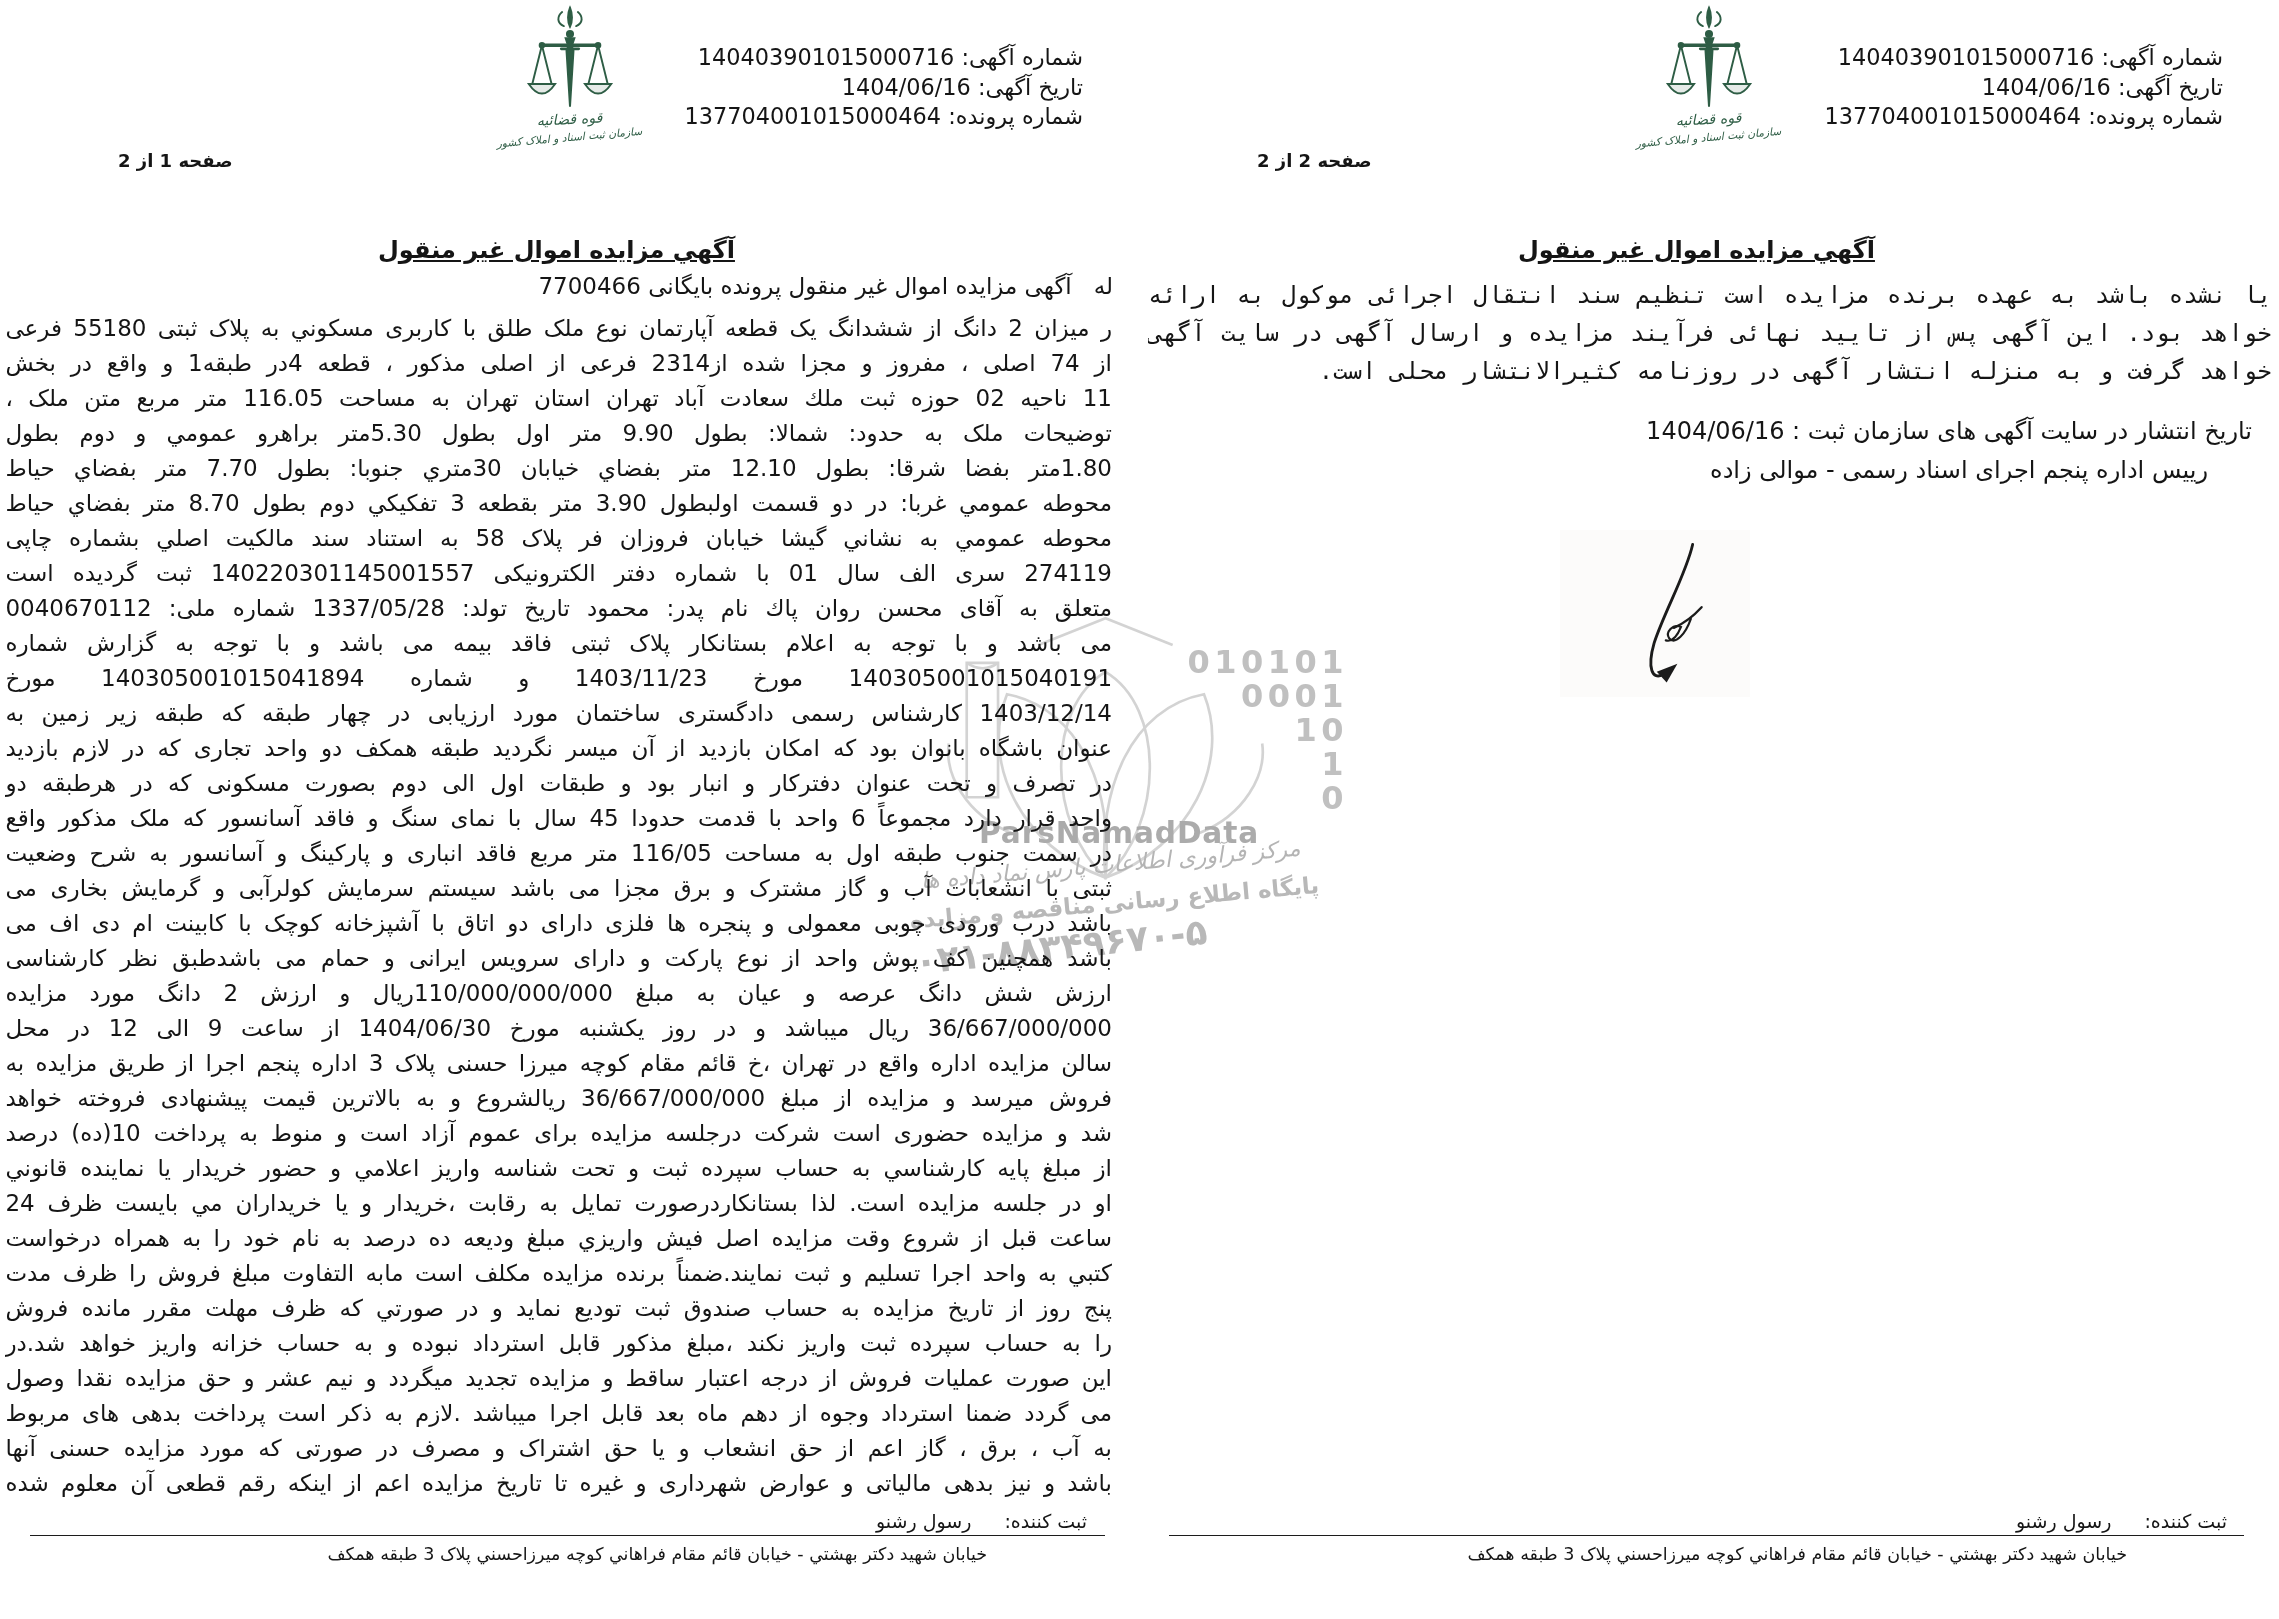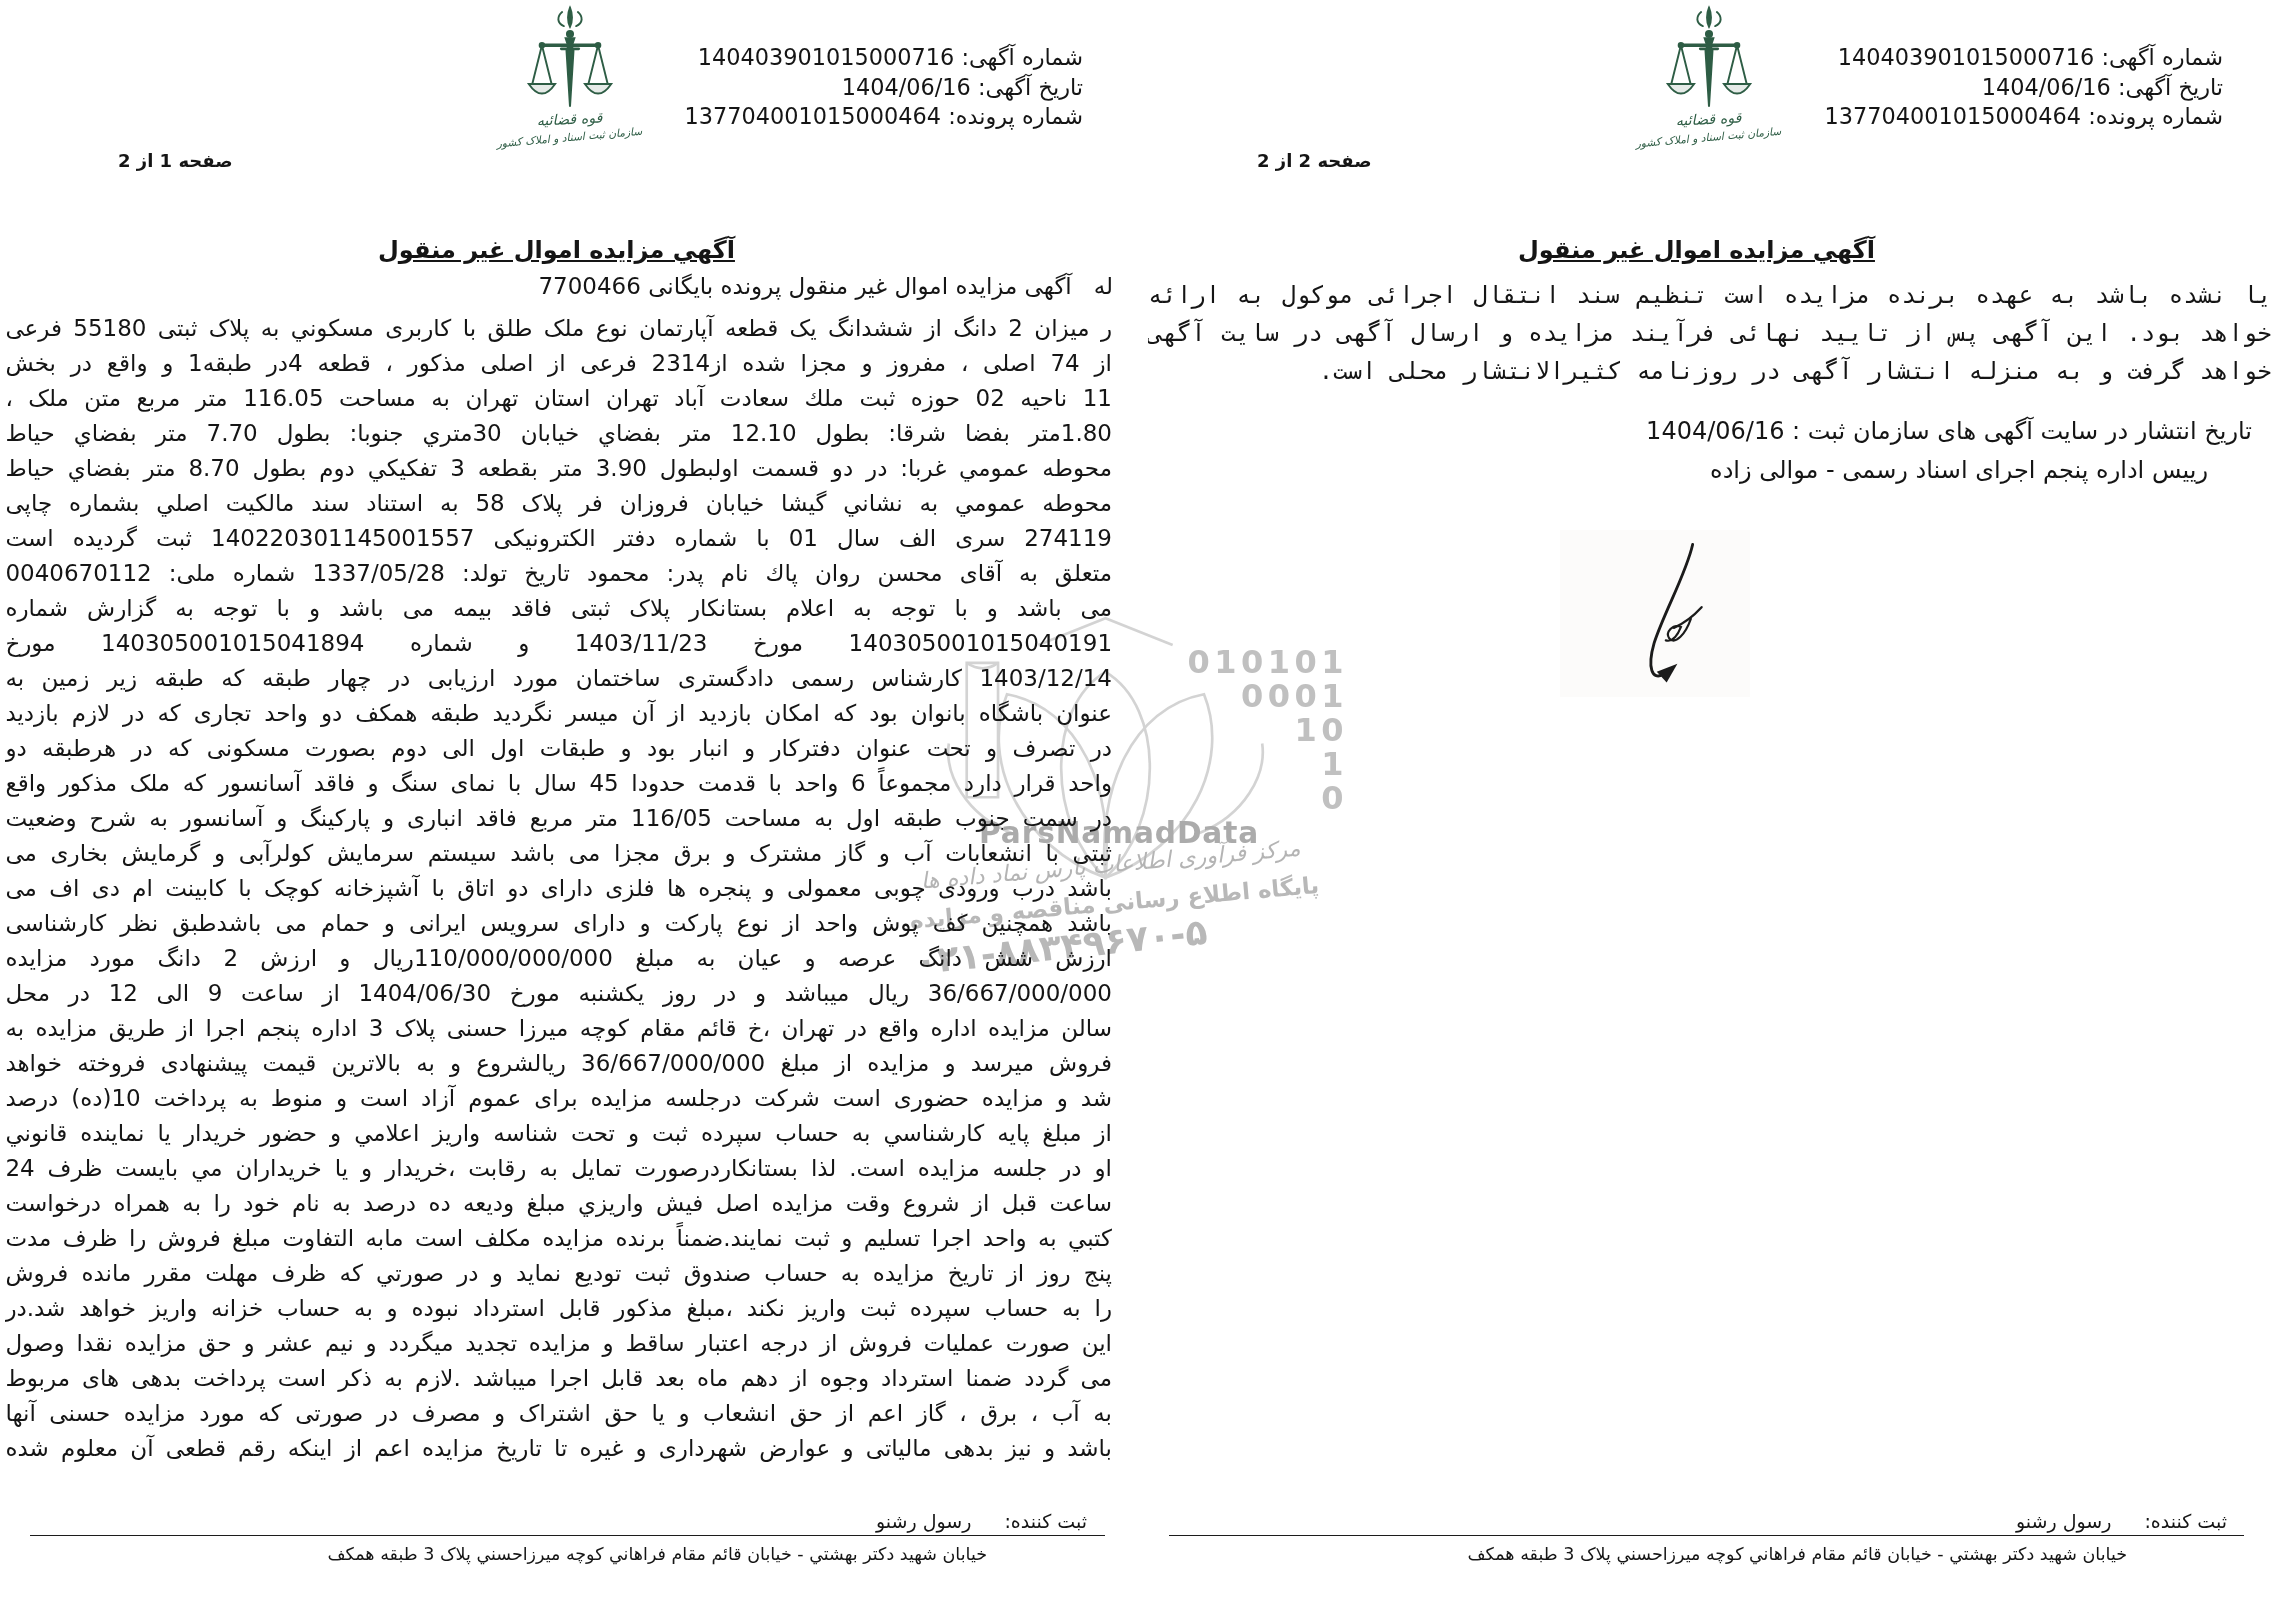--- a/index.html
+++ b/index.html
@@ -124,20 +124,21 @@
 
     <div class="plabel">صفحه 1 از 2</div>
 
     <div class="title">آگهي مزايده اموال غير منقول</div>
     <div class="subtitle">له&nbsp;&nbsp;&nbsp;آگهی مزایده اموال غیر منقول پرونده بایگانی 7700466</div>
 
     <div class="body1">
         <div class="line">ر میزان 2 دانگ از ششدانگ یک قطعه آپارتمان نوع ملک طلق با کاربری مسکوني به پلاک ثبتی 55180 فرعی</div>
         <div class="line">از 74 اصلی ، مفروز و مجزا شده از2314 فرعی از اصلی مذکور ، قطعه 4در طبقه1 و واقع در بخش</div>
         <div class="line">11 ناحیه 02 حوزه ثبت ملك سعادت آباد تهران استان تهران به مساحت 116.05 متر مربع متن ملک ،</div>
+        <div class="line">توضیحات ملک به حدود: شمالا: بطول 9.90 متر اول بطول 5.30متر براهرو عمومي و دوم بطول</div>
         <div class="line">1.80متر بفضا شرقا: بطول 12.10 متر بفضاي خیابان 30متري جنوبا: بطول 7.70 متر بفضاي حیاط</div>
         <div class="line">محوطه عمومي غربا: در دو قسمت اولبطول 3.90 متر بقطعه 3 تفکیکي دوم بطول 8.70 متر بفضاي حیاط</div>
         <div class="line">محوطه عمومي به نشاني گیشا خیابان فروزان فر پلاک 58 به استناد سند مالکیت اصلي بشماره چاپی</div>
         <div class="line">274119 سری الف سال 01 با شماره دفتر الکترونیکی 140220301145001557 ثبت گردیده است</div>
         <div class="line">متعلق به آقای محسن روان پاك نام پدر: محمود تاریخ تولد: 1337/05/28 شماره ملی: 0040670112</div>
         <div class="line">می باشد و با توجه به اعلام بستانکار پلاک ثبتی فاقد بیمه می باشد و با توجه به گزارش شماره</div>
         <div class="line">140305001015040191 مورخ 1403/11/23 و شماره 140305001015041894 مورخ</div>
         <div class="line">1403/12/14 کارشناس رسمی دادگستری ساختمان مورد ارزیابی در چهار طبقه که طبقه زیر زمین به</div>
         <div class="line">عنوان باشگاه بانوان بود که امکان بازدید از آن میسر نگردید طبقه همکف دو واحد تجاری که در لازم بازدید</div>
         <div class="line">در تصرف و تحت عنوان دفترکار و انبار بود و طبقات اول الی دوم بصورت مسکونی که در هرطبقه دو</div>

